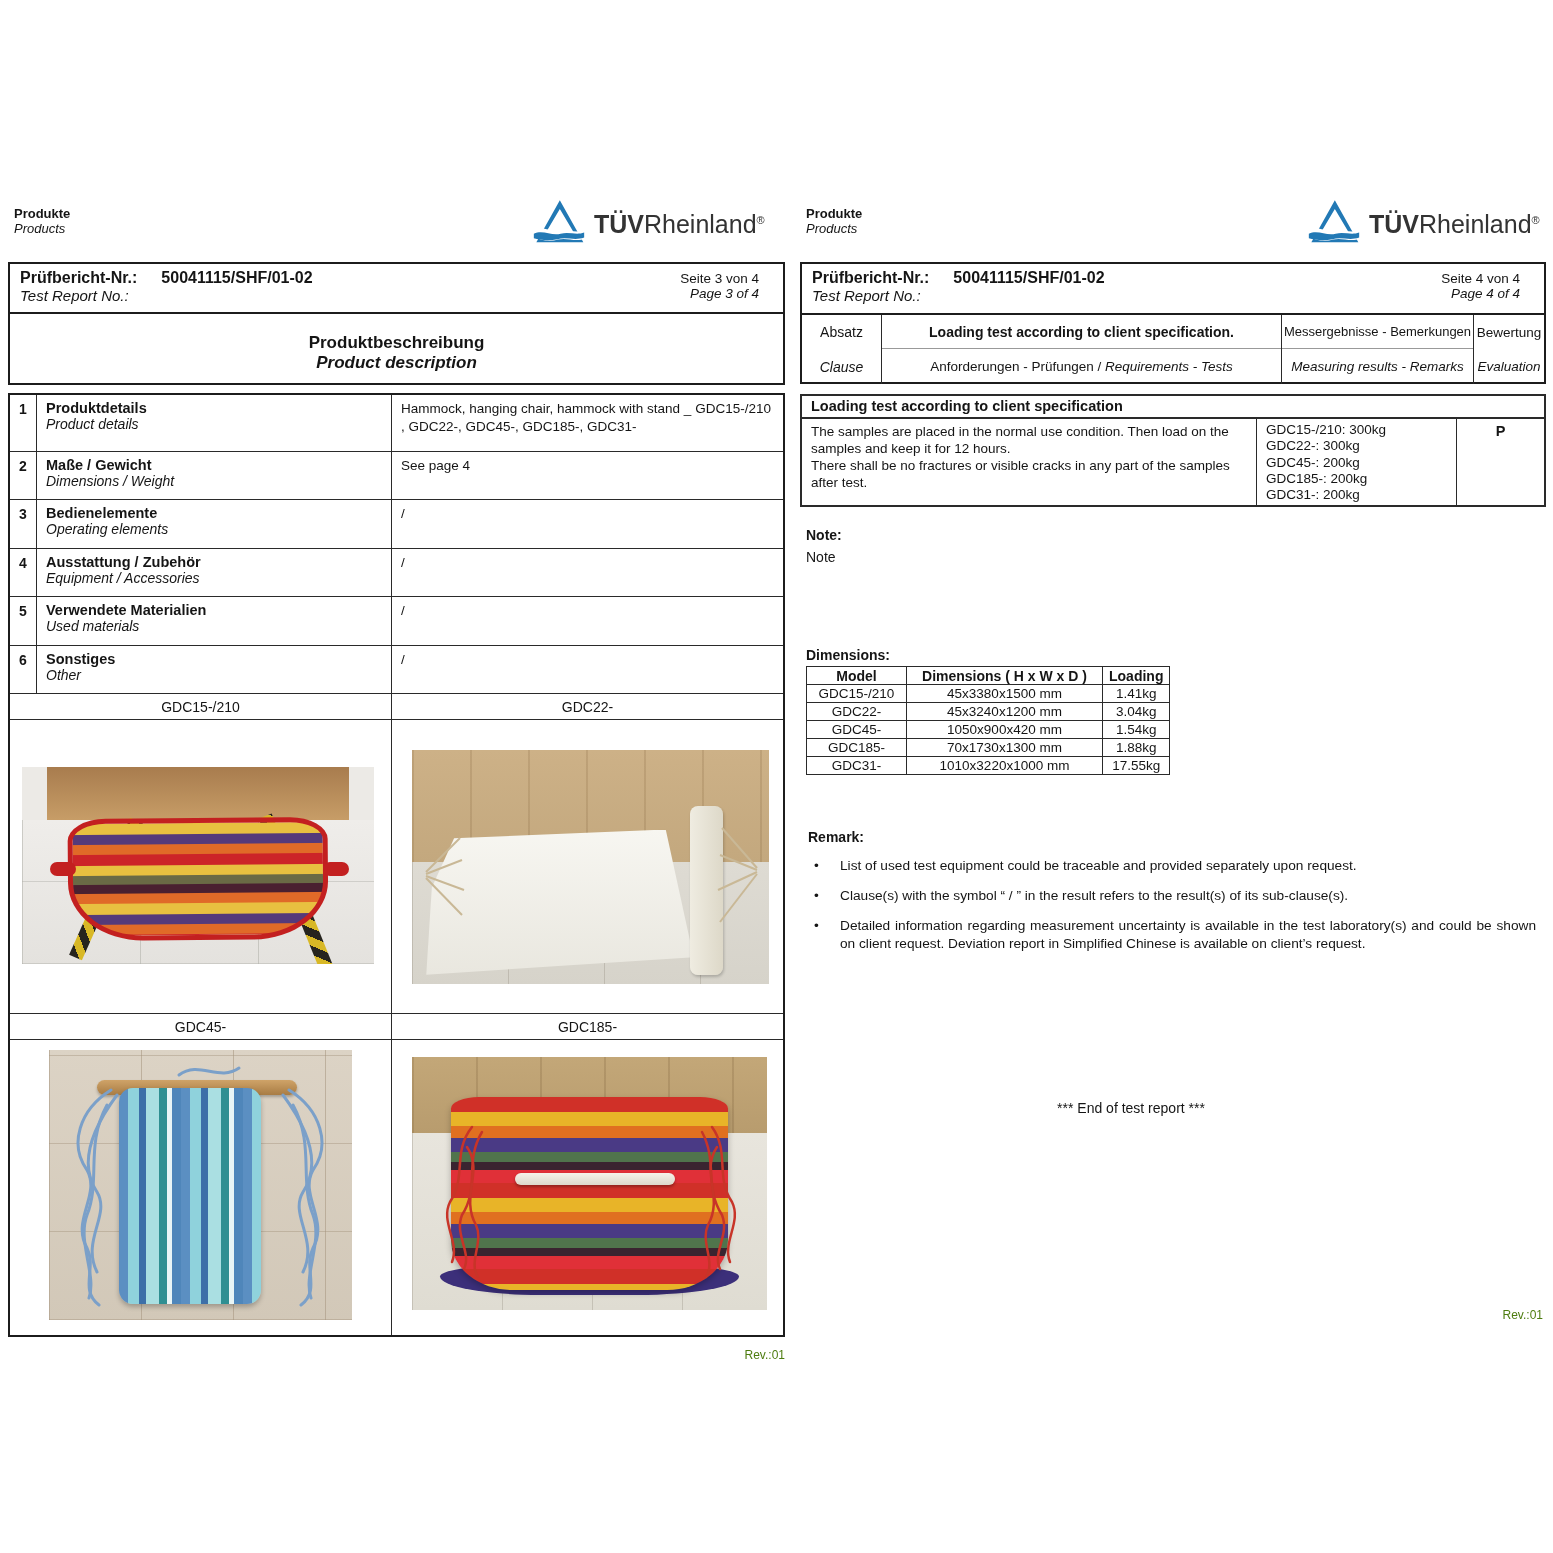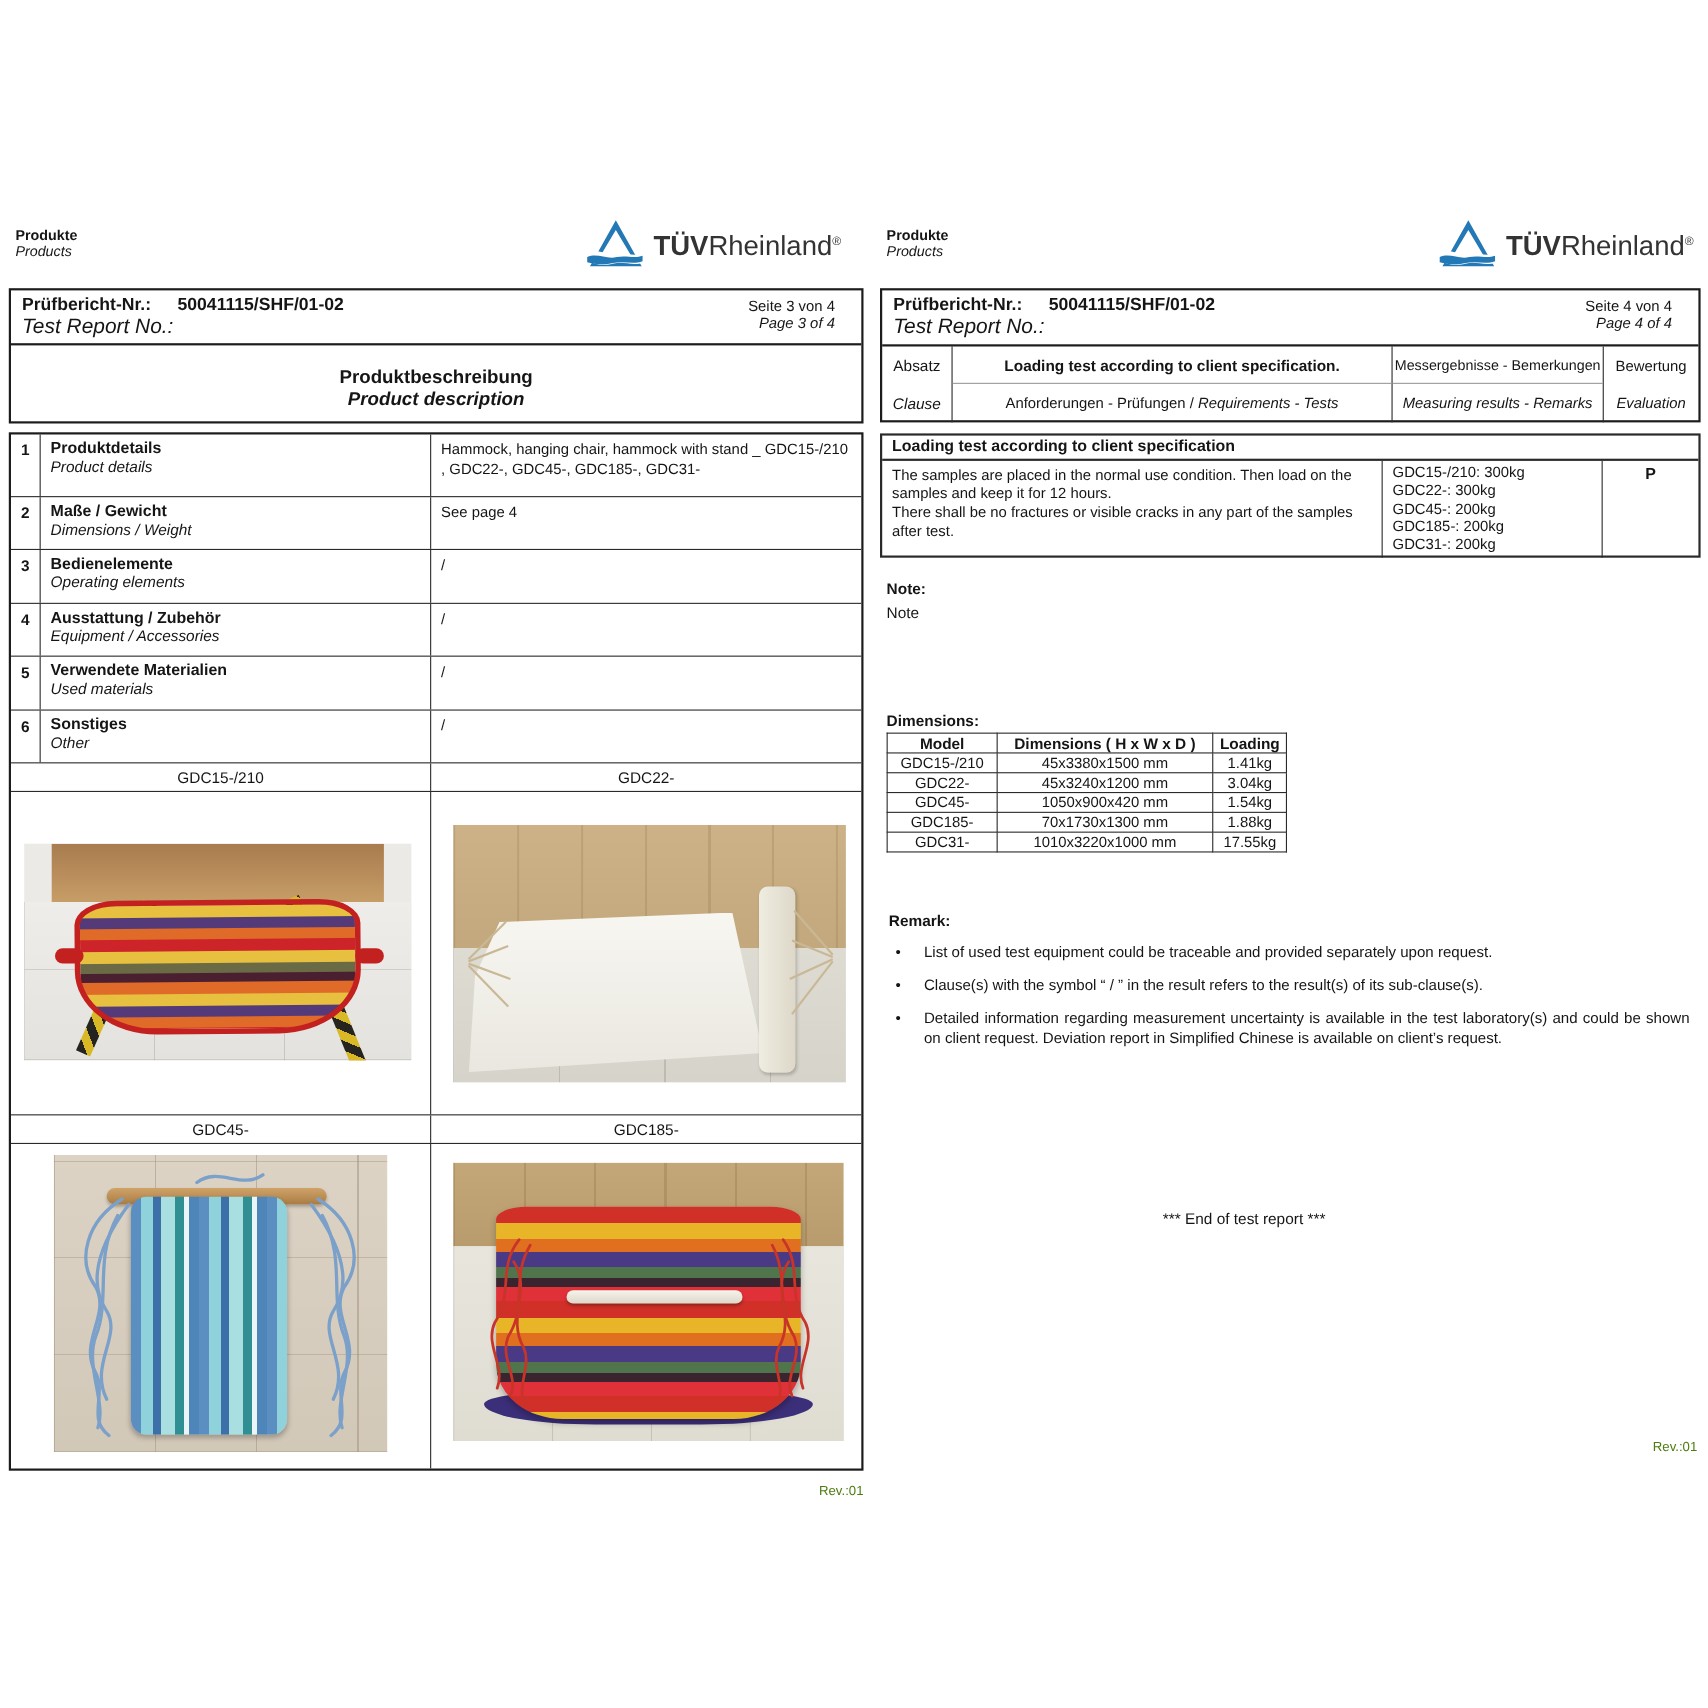--- a/index.html
+++ b/index.html
@@ -15,21 +15,21 @@
   .logo { display:flex; align-items:center; gap:9px; }
   .logo-text { font-size:25px; color:#333; white-space:nowrap; }
   .logo-text .tuv { font-weight:bold; }
   .logo-text .reg { font-size:11px; vertical-align:super; }
 
   
   .hbox { border:2px solid #1c1c1c; background:#fff; }
   .hrow1 { display:flex; justify-content:space-between; border-bottom:2px solid #1c1c1c; padding:5px 24px 4px 10px; }
   .hrow1 .l1 { font-weight:bold; font-size:16px; }
   .hrow1 .l1 .num { margin-left:24px; }
-  .hrow1 .l2 { font-style:italic; font-size:19px; }
+  .hrow1 .l2 { font-style:italic; font-size:15px; }
   .hrow1 .pright { text-align:right; font-size:13.5px; padding-top:2px; }
   .hrow1 .pright .en { font-style:italic; }
 
   .titlebox { text-align:center; padding-top:19px; }
   .titlebox .de { font-weight:bold; font-size:17px; }
   .titlebox .en { font-weight:bold; font-style:italic; font-size:17px; }
 
   
   .mtable { border:2px solid #1c1c1c; display:flex; flex-direction:column; background:#fff; }
   .prow { display:flex; border-bottom:1px solid #2a2a2a; }
@@ -131,21 +131,21 @@
     background:#3c2f7a; border-radius:45% 45% 50% 50% / 60% 60% 90% 90%; }
   .p4 .bar { position:absolute; left:29%; top:46%; width:45%; height:4.5%;
     background:linear-gradient(180deg,#f6f3ea,#ddd8ca); border-radius:6px;
     box-shadow:0 2px 3px rgba(0,0,0,.3); }
   .p4 svg.ropes { position:absolute; left:0; top:0; width:100%; height:100%; }
 
   
   .cols { display:flex; }
   .colblock { display:flex; flex-direction:column; }
   .hcell { display:flex; align-items:center; justify-content:center; text-align:center; }
-  .col-absatz { width:64px; border-right:1px solid #2a2a2a; }
+  .col-absatz { width:80px; border-right:1px solid #2a2a2a; }
   .col-test   { width:400px; border-right:1px solid #2a2a2a; }
   .col-mess   { width:192px; border-right:1px solid #2a2a2a; }
   .col-bew    { flex:1; }
   .hc-top { height:34px; }
   .hc-bot { height:35px; }
   .divided .hc-top { border-bottom:1px solid #999; }
   .fs14 { font-size:14px; } .fs135 { font-size:13.5px; } .fs13 { font-size:13px; }
   .it { font-style:italic; } .bd { font-weight:bold; }
 
   

